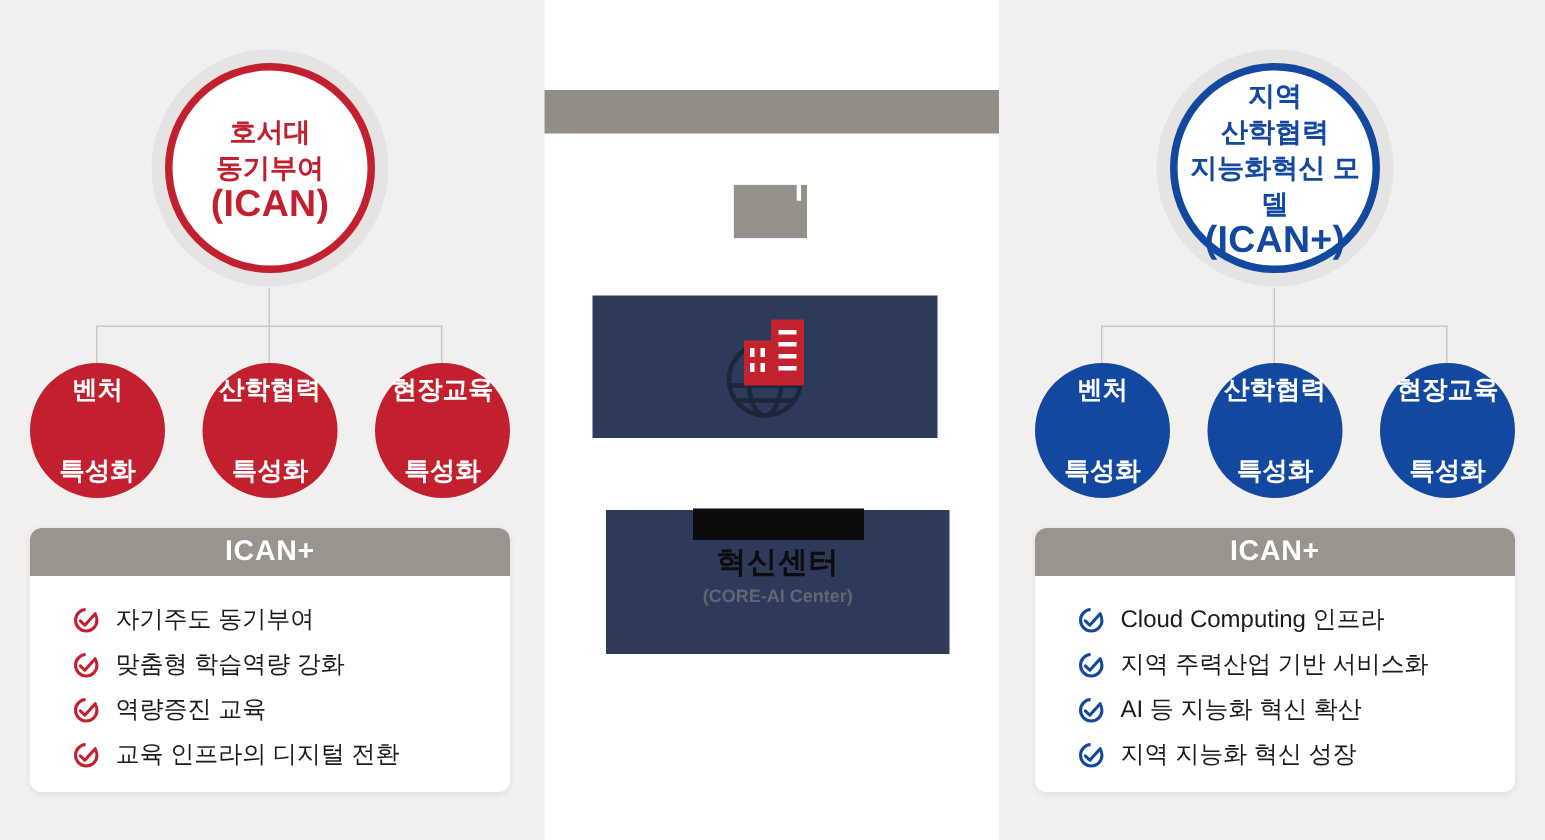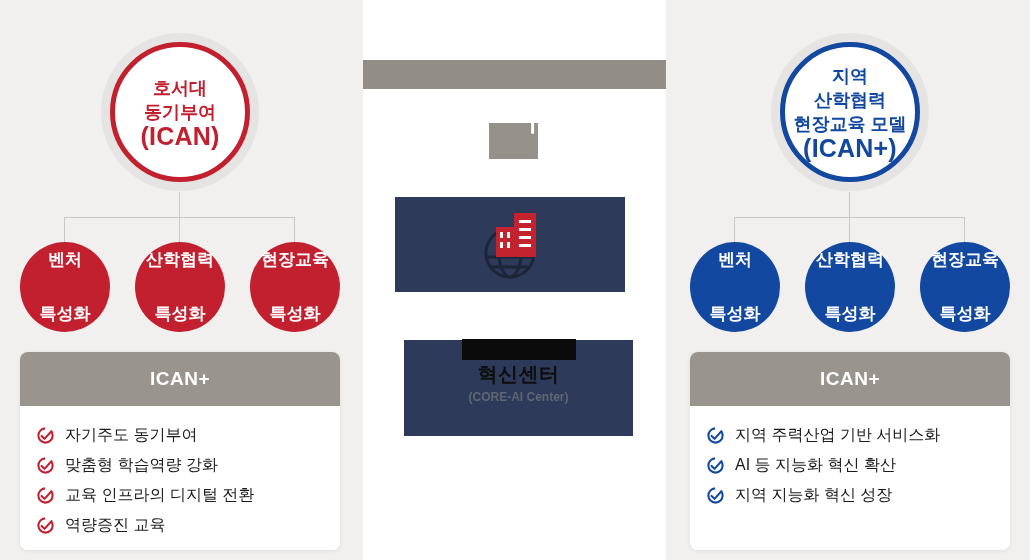--- a/index.html
+++ b/index.html
@@ -32,23 +32,23 @@
   .v { width:1px; } .h { height:1px; }
 
   .small-circle { position:absolute; width:90px; height:90px; border-radius:50%; top:242px;
       display:flex; flex-direction:column; align-items:center; justify-content:center;
       color:#fff; font-weight:700; font-size:17px; line-height:22px; text-align:center;gap:32px; }
   .red-theme .small-circle { background:#c2202f; }
   .blue-theme .small-circle { background:#1248a0; }
 
   .panel { position:absolute; top:352px; width:320px; border-radius:8px;
       box-shadow:0 1px 4px rgba(0,0,0,0.08); overflow:hidden; background:#fff; }
-  .panel-header { height:54px; background:#9a948e; color:#fff; font-weight:700; font-size:19px;
+  .panel-header { height:32px; background:#9a948e; color:#fff; font-weight:700; font-size:19px;
       display:flex; align-items:center; justify-content:center; letter-spacing:0.5px; }
-  .panel-body { background:#fff; padding:14px 0 12px 16px; height:144px; }
+  .panel-body { background:#fff; padding:14px 0 12px 28px; height:144px; }
   .panel-item { height:30px; display:flex; align-items:center; gap:10px; }
   .panel-item span { font-size:16px; font-weight:500; color:#1a1a1a; }
   .check-icon { width:19px; height:19px; flex:0 0 19px; }
   .red-theme .check-icon circle, .red-theme .check-icon path { stroke:#c2202f; }
   .blue-theme .check-icon circle, .blue-theme .check-icon path { stroke:#1248a0; }
 </style>
 </head>
 <body>
 
 <div class="stage">
@@ -128,39 +128,39 @@
             <circle cx="12" cy="12" r="9" fill="none" stroke-width="2.6" pathLength="100" stroke-dasharray="84 16" stroke-dashoffset="10"></circle>
             <path d="M7 12.5 L10.8 16.2 L19.5 6.5" fill="none" stroke-width="2.6" stroke-linecap="round" stroke-linejoin="round"></path>
           </svg>
           <span>맞춤형 학습역량 강화</span>
         </div>
         <div class="panel-item">
           <svg class="check-icon" viewBox="0 0 24 24">
             <circle cx="12" cy="12" r="9" fill="none" stroke-width="2.6" pathLength="100" stroke-dasharray="84 16" stroke-dashoffset="10"></circle>
             <path d="M7 12.5 L10.8 16.2 L19.5 6.5" fill="none" stroke-width="2.6" stroke-linecap="round" stroke-linejoin="round"></path>
           </svg>
+          <span>역량증진 교육</span>
+        </div>
+        <div class="panel-item">
+          <svg class="check-icon" viewBox="0 0 24 24">
+            <circle cx="12" cy="12" r="9" fill="none" stroke-width="2.6" pathLength="100" stroke-dasharray="84 16" stroke-dashoffset="10"></circle>
+            <path d="M7 12.5 L10.8 16.2 L19.5 6.5" fill="none" stroke-width="2.6" stroke-linecap="round" stroke-linejoin="round"></path>
+          </svg>
           <span>교육 인프라의 디지털 전환</span>
-        </div>
-        <div class="panel-item">
-          <svg class="check-icon" viewBox="0 0 24 24">
-            <circle cx="12" cy="12" r="9" fill="none" stroke-width="2.6" pathLength="100" stroke-dasharray="84 16" stroke-dashoffset="10"></circle>
-            <path d="M7 12.5 L10.8 16.2 L19.5 6.5" fill="none" stroke-width="2.6" stroke-linecap="round" stroke-linejoin="round"></path>
-          </svg>
-          <span>역량증진 교육</span>
         </div>
       </div>
     </div>
   </div>
 
   <div class="blue-theme">
     <div class="halo" style="left:771px;"></div>
     <div class="big-circle" style="left:780px;">
       <span>지역</span>
       <span>산학협력</span>
-      <span>현장교육 모델</span>
+      <span>지능화혁신 모델</span>
       <span class="latin">(ICAN+)</span>
     </div>
 
     <div class="cline v" style="left:849px; top:192px; height:25px;"></div>
     <div class="cline h" style="left:735px; top:217px; width:230px;"></div>
     <div class="cline v" style="left:734px; top:217px; height:26px;"></div>
     <div class="cline v" style="left:849px; top:217px; height:26px;"></div>
     <div class="cline v" style="left:964px; top:217px; height:26px;"></div>
 
     <div class="small-circle" style="left:690px;">
@@ -177,20 +177,27 @@
     </div>
 
     <div class="panel" style="left:690px;">
       <div class="panel-header">ICAN+</div>
       <div class="panel-body">
         <div class="panel-item">
           <svg class="check-icon" viewBox="0 0 24 24">
             <circle cx="12" cy="12" r="9" fill="none" stroke-width="2.6" pathLength="100" stroke-dasharray="84 16" stroke-dashoffset="10"></circle>
             <path d="M7 12.5 L10.8 16.2 L19.5 6.5" fill="none" stroke-width="2.6" stroke-linecap="round" stroke-linejoin="round"></path>
           </svg>
+          <span>Cloud Computing 인프라</span>
+        </div>
+        <div class="panel-item">
+          <svg class="check-icon" viewBox="0 0 24 24">
+            <circle cx="12" cy="12" r="9" fill="none" stroke-width="2.6" pathLength="100" stroke-dasharray="84 16" stroke-dashoffset="10"></circle>
+            <path d="M7 12.5 L10.8 16.2 L19.5 6.5" fill="none" stroke-width="2.6" stroke-linecap="round" stroke-linejoin="round"></path>
+          </svg>
           <span>지역 주력산업 기반 서비스화</span>
         </div>
         <div class="panel-item">
           <svg class="check-icon" viewBox="0 0 24 24">
             <circle cx="12" cy="12" r="9" fill="none" stroke-width="2.6" pathLength="100" stroke-dasharray="84 16" stroke-dashoffset="10"></circle>
             <path d="M7 12.5 L10.8 16.2 L19.5 6.5" fill="none" stroke-width="2.6" stroke-linecap="round" stroke-linejoin="round"></path>
           </svg>
           <span>AI 등 지능화 혁신 확산</span>
         </div>
         <div class="panel-item">

